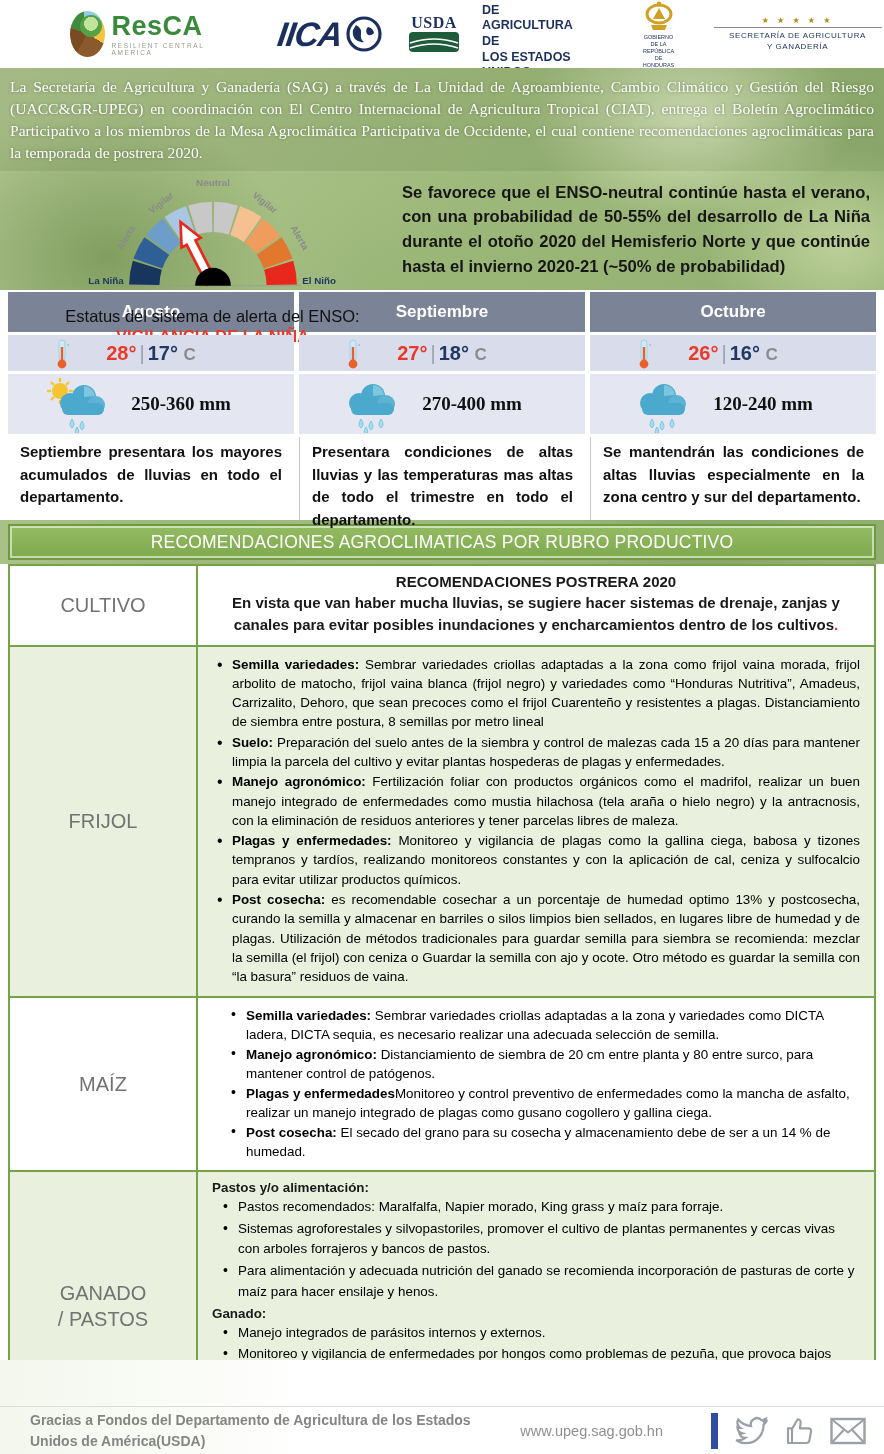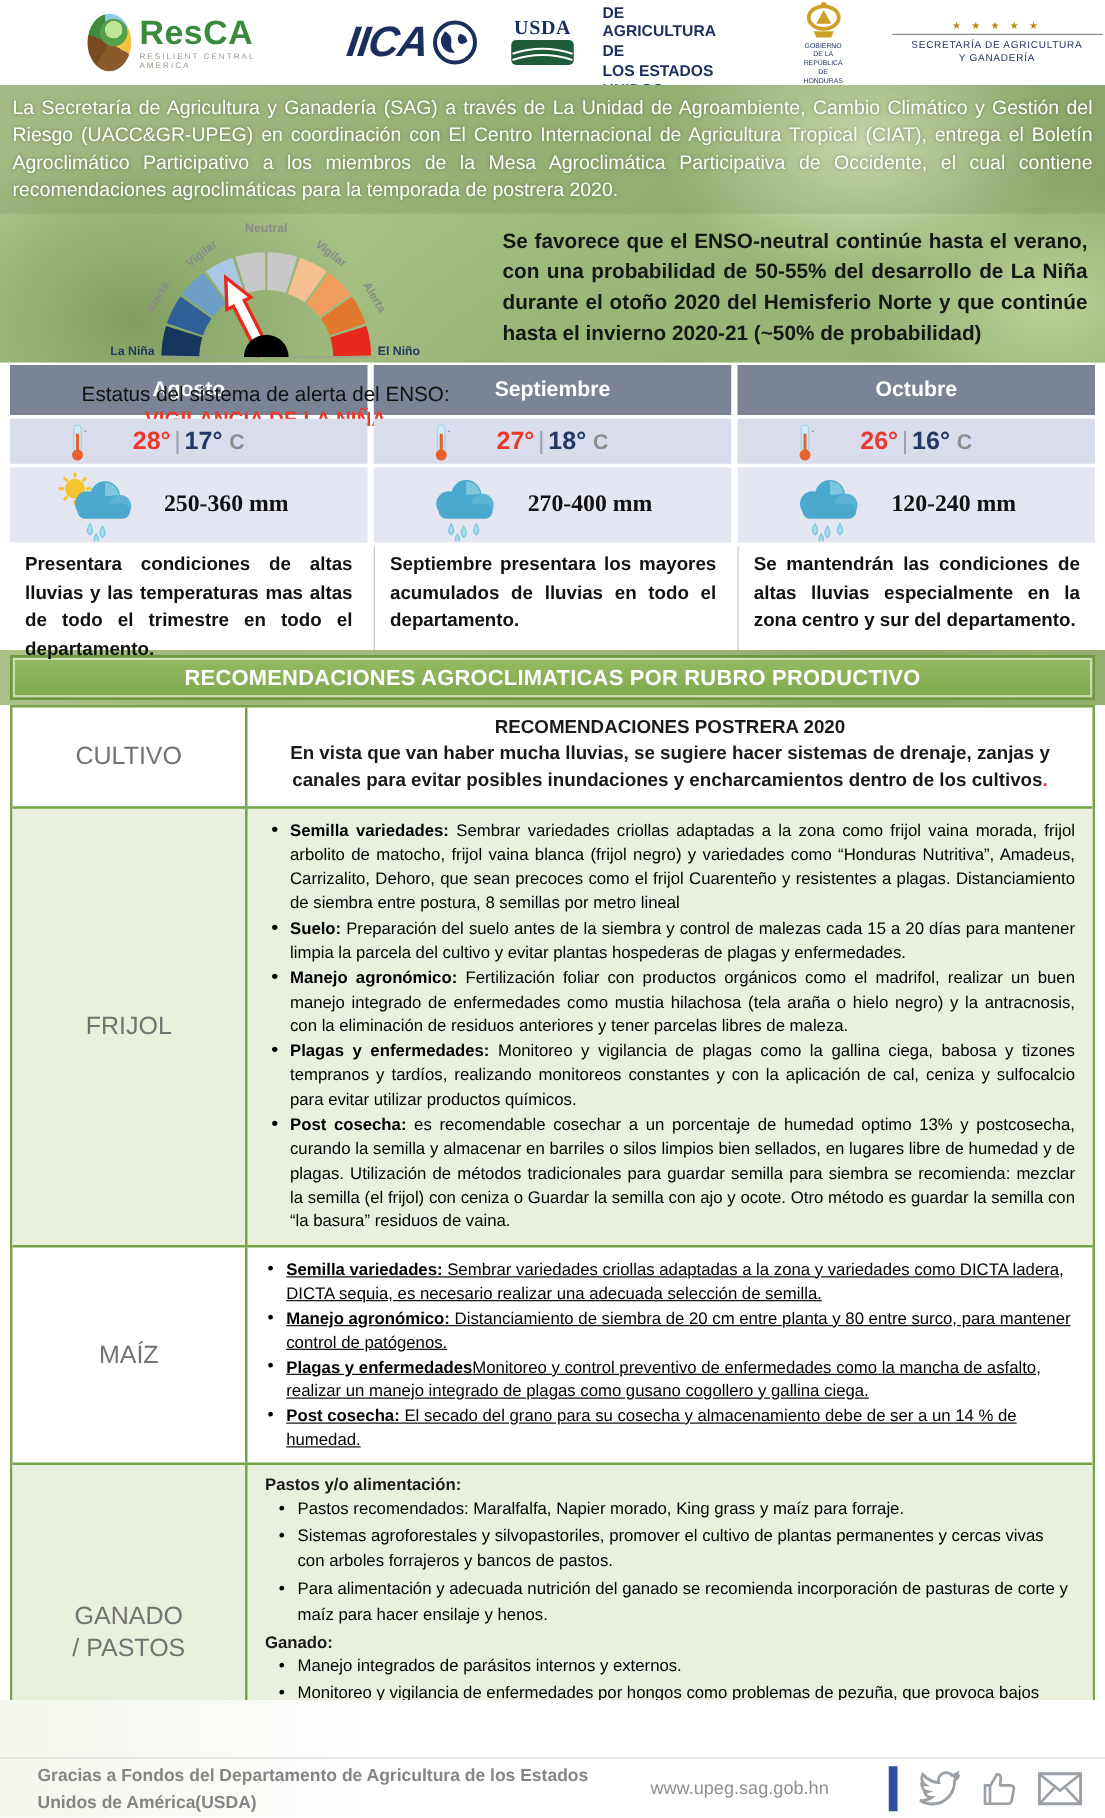--- a/index.html
+++ b/index.html
@@ -32,21 +32,21 @@
   .sag .rule { width:168px; height:1px; background:#8a8a8a; margin:2px 0 3px; }
   .sag .t { color:#1b2f5e; font-size:8px; letter-spacing:.6px; text-align:center; line-height:1.35; }
   
   .hero { height:222px; position:relative;
     background:
       radial-gradient(ellipse 230px 150px at 78% 22%, rgba(226,238,200,.9) 0%, rgba(226,238,200,0) 70%),
       radial-gradient(ellipse 260px 210px at 12% 85%, rgba(122,152,88,.85) 0%, rgba(122,152,88,0) 70%),
       radial-gradient(ellipse 320px 230px at 52% 115%, rgba(150,180,115,.8) 0%, rgba(150,180,115,0) 70%),
       radial-gradient(ellipse 200px 140px at 95% 80%, rgba(205,222,170,.7) 0%, rgba(205,222,170,0) 70%),
       linear-gradient(130deg,#b4c894,#a2bc7f 45%,#90ad6e 100%); }
-  .intro { padding:8px 10px 6px; background:rgba(88,110,60,.16); }
+  .intro { padding:8px 10px 6px; background:rgba(88,110,60,.16);font-family:Liberation Serif, serif; }
   .intro p { color:#fff; font-size:15.6px; line-height:1.42; text-align:justify; text-shadow:0 0 3px rgba(55,75,35,.55); }
   .hero-row { display:flex; margin-top:2px; }
   .gaugebox { width:398px; display:flex; flex-direction:column; align-items:center;padding-left:27px; }
   .gauge-cap1 { font-size:16.5px; color:#111; margin-top:-2px; }
   .gauge-cap2 { font-size:16.5px; color:#e8392a; font-weight:bold; margin-top:1px; }
   .forecast { flex:1; padding:8px 14px 0 4px; }
   .forecast p { font-weight:bold; color:#161616; font-size:16.6px; line-height:1.5; text-align:justify; }
   
   .mwrap { height:230px; background:#fff; padding:2px 8px 0; }
   .mgrid { display:grid; grid-template-columns:1fr 1fr 1fr; column-gap:5px; row-gap:3px;
@@ -65,40 +65,40 @@
   .mnote + .mnote { border-left:1px solid #c9c9c9; }
   
   .bstrip { height:44px; padding:4px 8px;
     background:
       radial-gradient(ellipse 200px 60px at 20% 50%, rgba(150,180,115,.9) 0%, rgba(150,180,115,0) 70%),
       radial-gradient(ellipse 200px 60px at 80% 50%, rgba(122,152,88,.8) 0%, rgba(122,152,88,0) 70%),
       linear-gradient(90deg,#a9c086,#93af70); }
   .banner { height:36px; background:linear-gradient(180deg,#93bb63,#7fa94e);
     border:2px solid #6d9a3f; box-shadow:inset 0 0 0 2px rgba(255,255,255,.55);
     display:flex; align-items:center; justify-content:center; }
-  .banner span { color:#fff; font-weight:bold; font-size:17.5px; letter-spacing:.2px; }
+  .banner span { color:#fff; font-weight:normal; font-size:17.5px; letter-spacing:.2px; }
   
   .rtable { margin:0 8px; border:2px solid #76a348; }
   .rrow { display:flex; }
   .rrow + .rrow { border-top:2px solid #76a348; }
   .rlabel { width:188px; min-width:188px; border-right:2px solid #76a348;
     display:flex; flex-direction:column; align-items:center; justify-content:center;
     font-weight:normal; font-size:20px; color:#737373; text-align:center; line-height:1.3; }
   .rbody { flex:1; }
   .bg-green { background:#eaf0de; }
   .cultivo-body { padding:7px 14px 9px; text-align:center; }
   .cultivo-body .t1 { font-weight:bold; font-size:15px; }
   .cultivo-body .t2 { font-weight:bold; font-size:15px; line-height:1.45; margin-top:2px;text-align:center; }
   .red { color:#e8392a; }
   ul.recs { list-style:none; padding:8px 14px 8px 34px; }
   ul.recs li { position:relative; font-size:13.4px; line-height:1.42; text-align:justify; margin-bottom:1px; color:#000; }
   ul.recs li::before { content:"•"; position:absolute; left:-15px; top:-1px; font-size:14px; }
   ul.recs.big li { line-height:1.44; }
   ul.recs.big li::before { font-size:16px; top:-2px; }
-  ul.recs.plain { padding-left:31px;text-decoration:underline; }
+  ul.recs.plain { padding-left:48px; }
   ul.recs.plain li { text-align:left; }
   .ganado-body { padding:8px 14px; font-size:13.4px; }
   .ganado-body .ghead { font-weight:bold; margin:0 0 2px; }
   .ganado-body ul.recs { padding:0 0 2px 26px; }
   .ganado-body ul.recs li { text-align:left; line-height:1.55; }
   
   .ftr { position:absolute; left:0; right:0; bottom:0; height:94px; background:linear-gradient(90deg,#f3f7ec,#ffffff 35%); }
   .ftr-inner { position:absolute; bottom:0; left:0; right:0; height:48px; border-top:1px solid #dcdcdc;
     display:flex; align-items:center; padding:0 18px 0 30px; }
   .ftr-txt { color:#8f8f8f; font-size:14px; line-height:1.45; }
@@ -297,24 +297,24 @@
           <path d="M24 42 q4 6 0 9 q-4 -3 0 -9z"></path>
           <path d="M34 44 q4 6 0 9 q-4 -3 0 -9z"></path>
           <path d="M44 42 q4 6 0 9 q-4 -3 0 -9z"></path>
           <path d="M29 50 q3.4 5 0 8 q-3.4 -3 0 -8z"></path>
         </g>
       </svg>
       <div class="rval">120-240 mm</div>
     </div>
 
     <div class="mnote">
+        <p>Septiembre presentara los mayores acumulados de lluvias en todo el departamento.</p>
+      </div>
+    <div class="mnote">
         <p>Presentara condiciones de altas lluvias y las temperaturas mas altas de todo el trimestre en todo el departamento.</p>
-      </div>
-    <div class="mnote">
-        <p>Septiembre presentara los mayores acumulados de lluvias en todo el departamento.</p>
       </div>
     <div class="mnote">
         <p>Se mantendrán las condiciones de altas lluvias especialmente en la zona centro y sur del departamento.</p>
       </div>
   </div>
 </div>
 
 <div class="bstrip">
   <div class="banner">
     <span>RECOMENDACIONES AGROCLIMATICAS POR RUBRO PRODUCTIVO</span>

